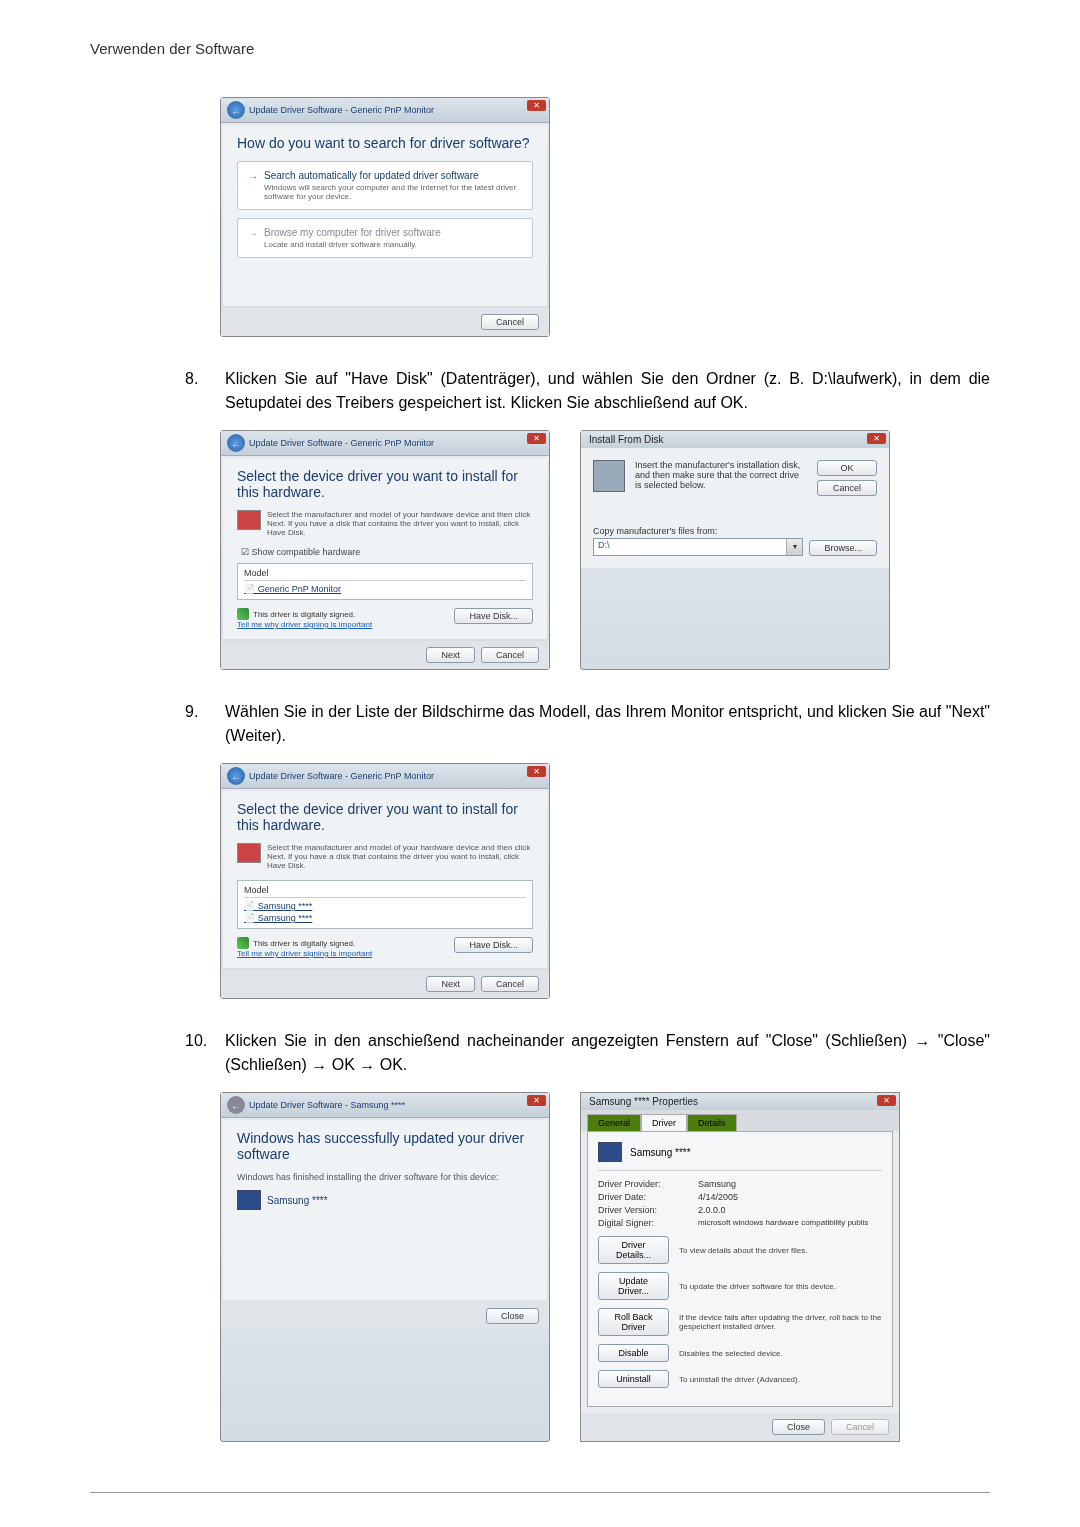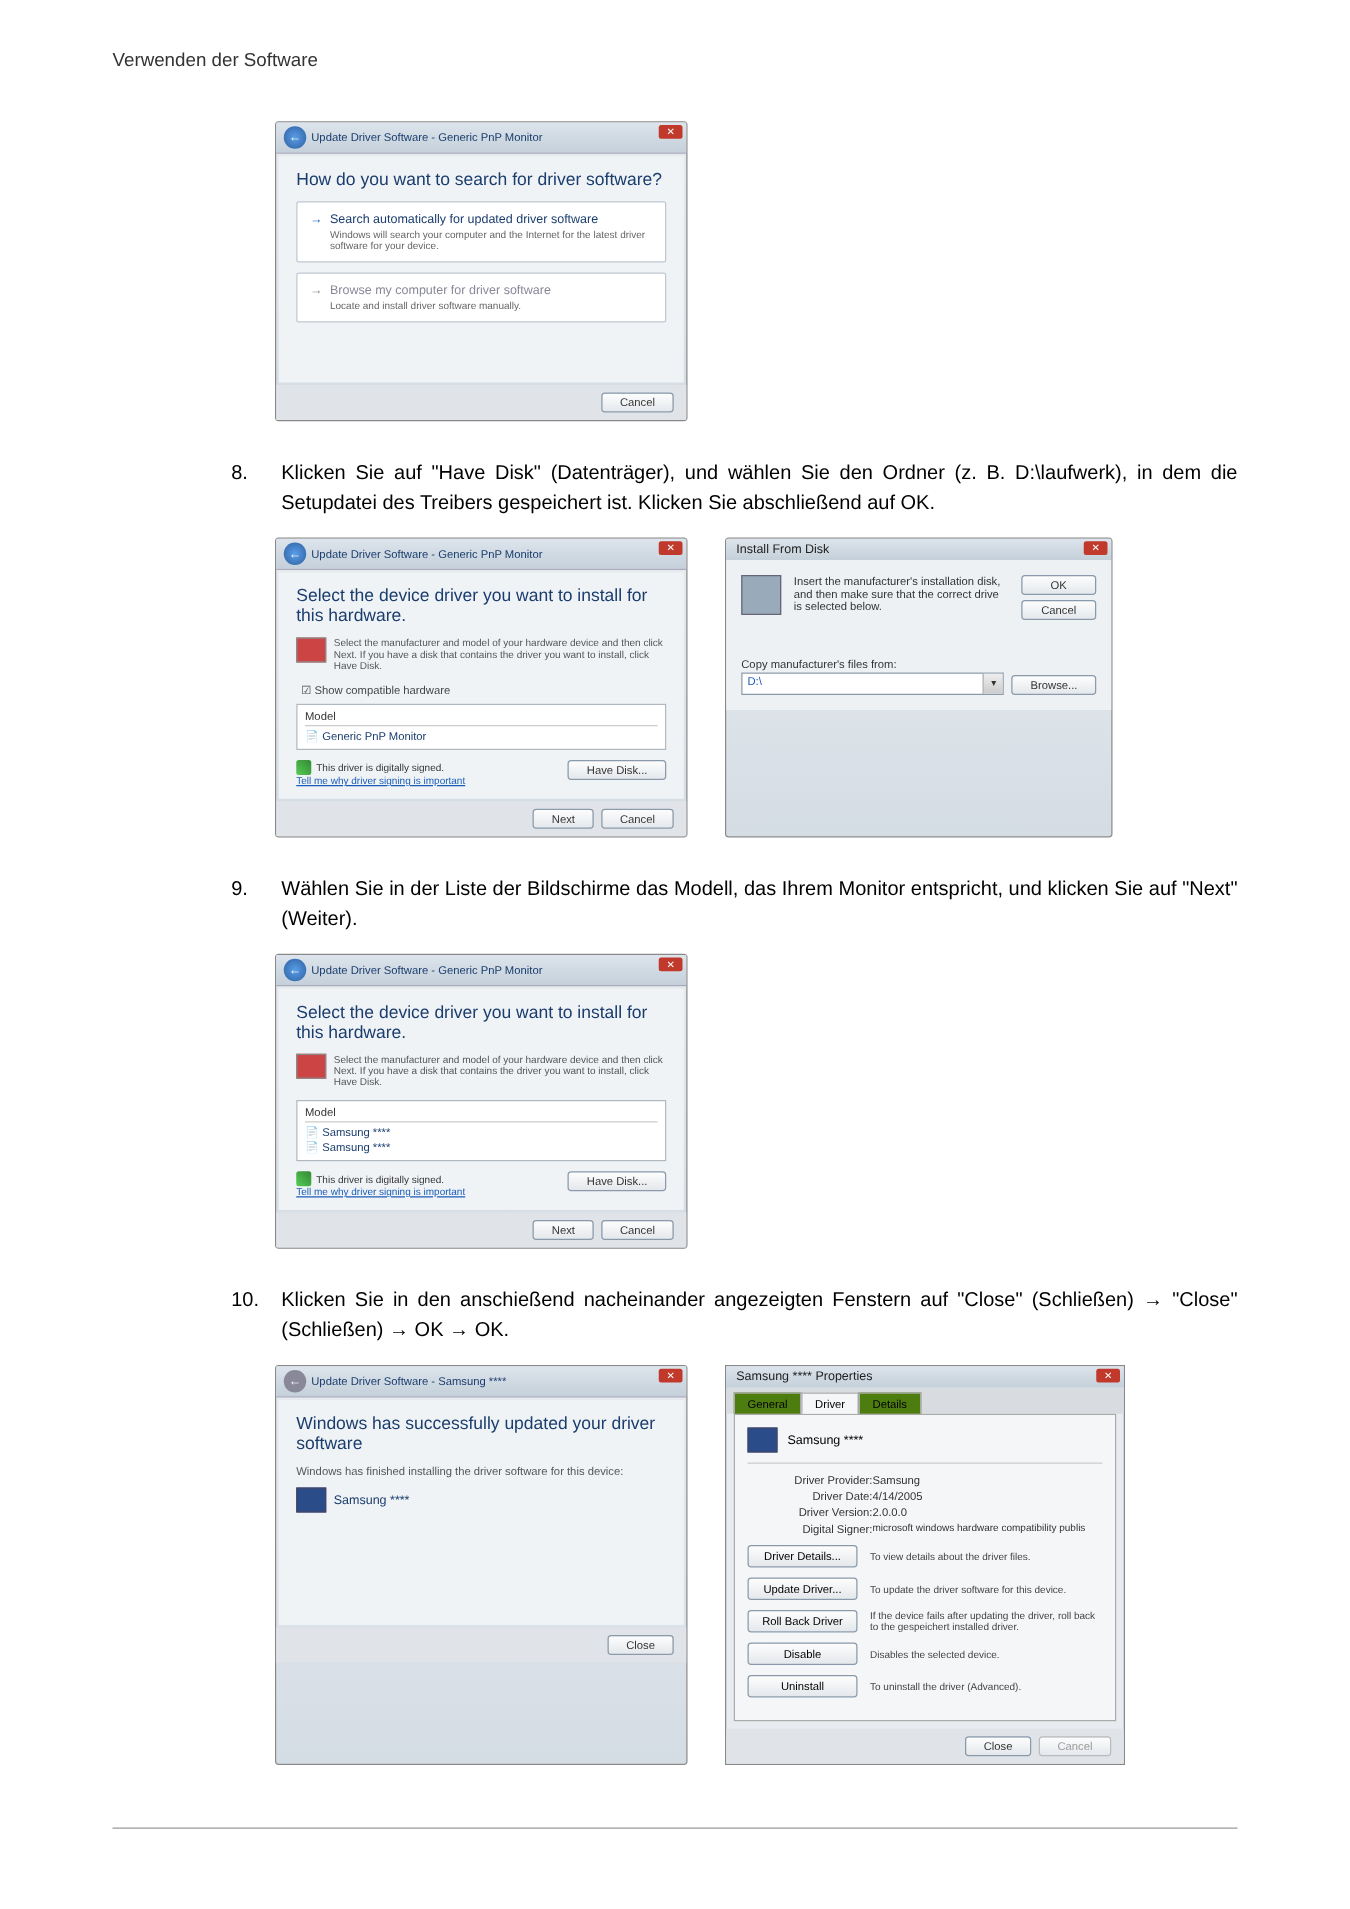--- a/index.html
+++ b/index.html
@@ -139,20 +139,21 @@
     }
     .model-header {
       color: #333;
       padding-bottom: 2px;
       border-bottom: 1px solid #ccc;
       margin-bottom: 2px;
     }
     .model-item {
       color: #1a3d6d;
       padding: 1px 0;
+      text-decoration: underline;
     }
     .shield-line {
       display: flex;
       align-items: center;
       gap: 4px;
       font-size: 8px;
     }
     .shield-icon {
       width: 12px;
       height: 12px;
@@ -299,38 +300,37 @@
       border: 1px solid #446;
     }
     .prop-field {
       display: flex;
       margin: 3px 0;
       font-size: 9px;
     }
     .prop-label {
       width: 100px;
       color: #333;
-      text-align: right;
     }
     .prop-value {
       color: #333;
     }
     .prop-btn-row {
       display: flex;
       gap: 10px;
       margin: 8px 0;
       align-items: center;
     }
     .prop-btn {
       background: linear-gradient(#fdfdfd, #e4e8ec);
       border: 1px solid #8a9aaa;
       border-radius: 3px;
       padding: 3px 8px;
       font-size: 9px;
-      width: 88px;
+      width: 71px;
       text-align: center;
     }
     .prop-btn-desc {
       font-size: 8px;
       color: #444;
       flex: 1;
     }
     .footer-line {
       border-top: 1px solid #999;
       margin-top: 50px;

